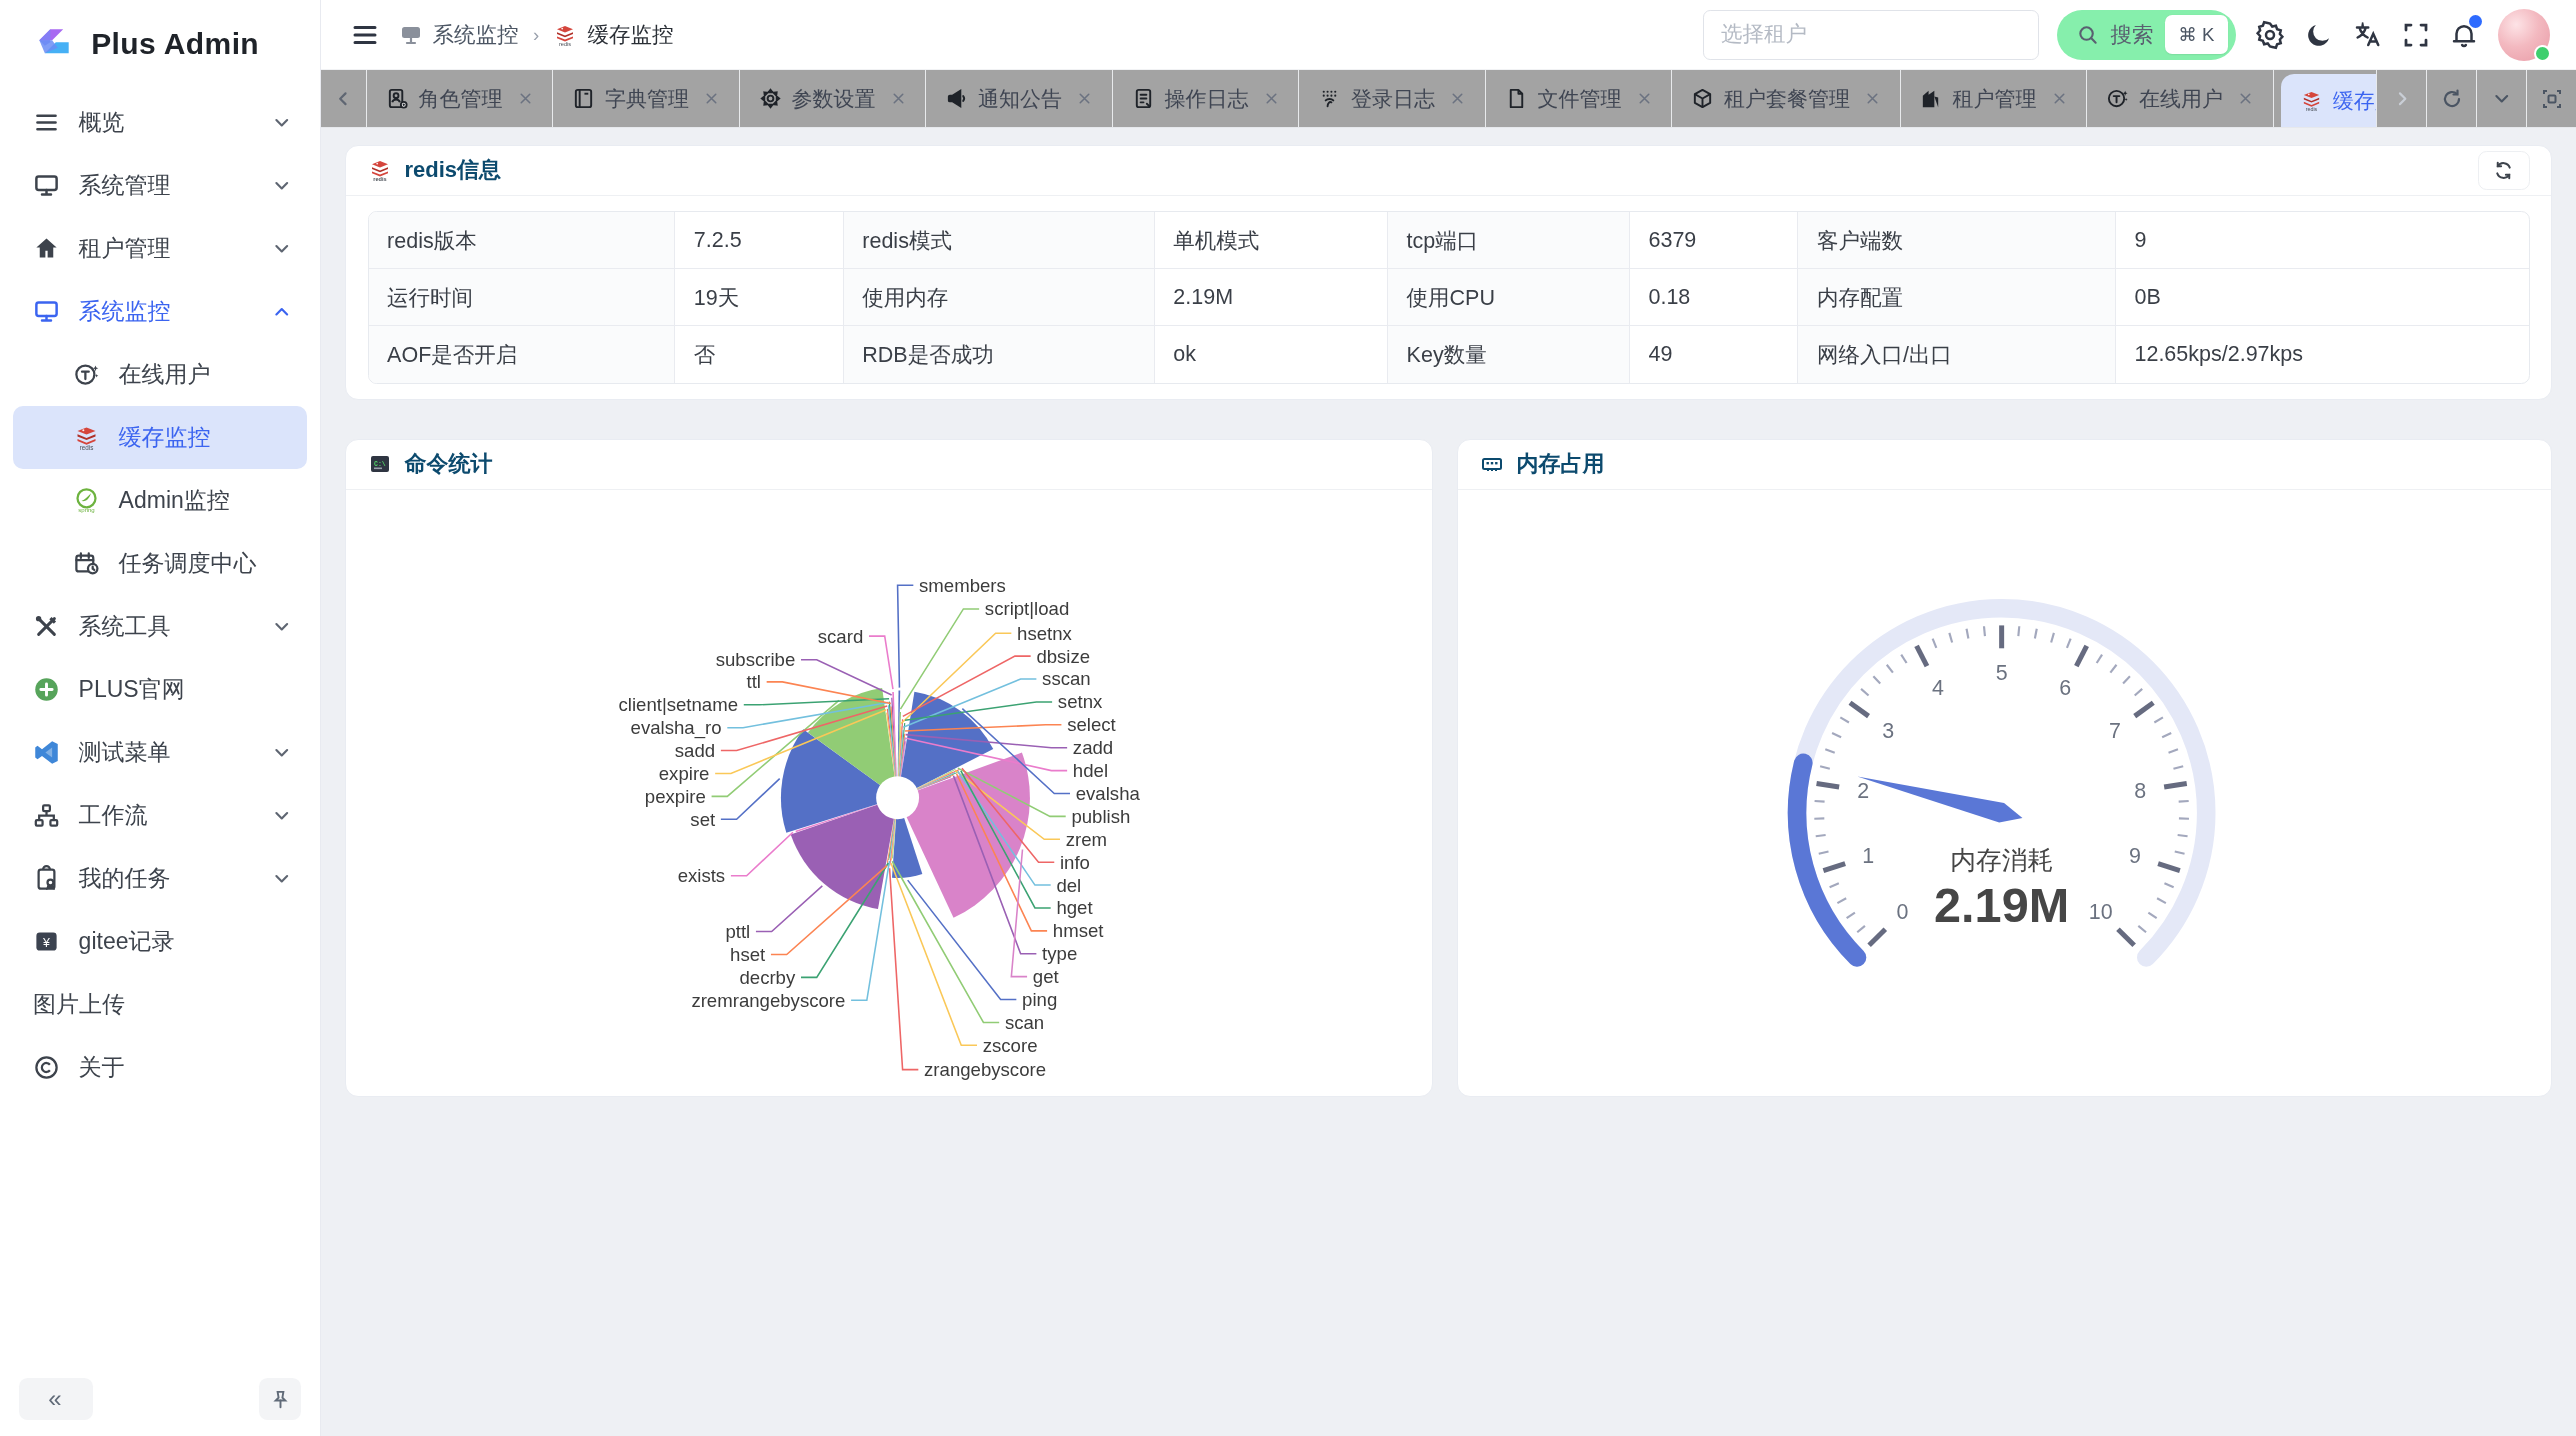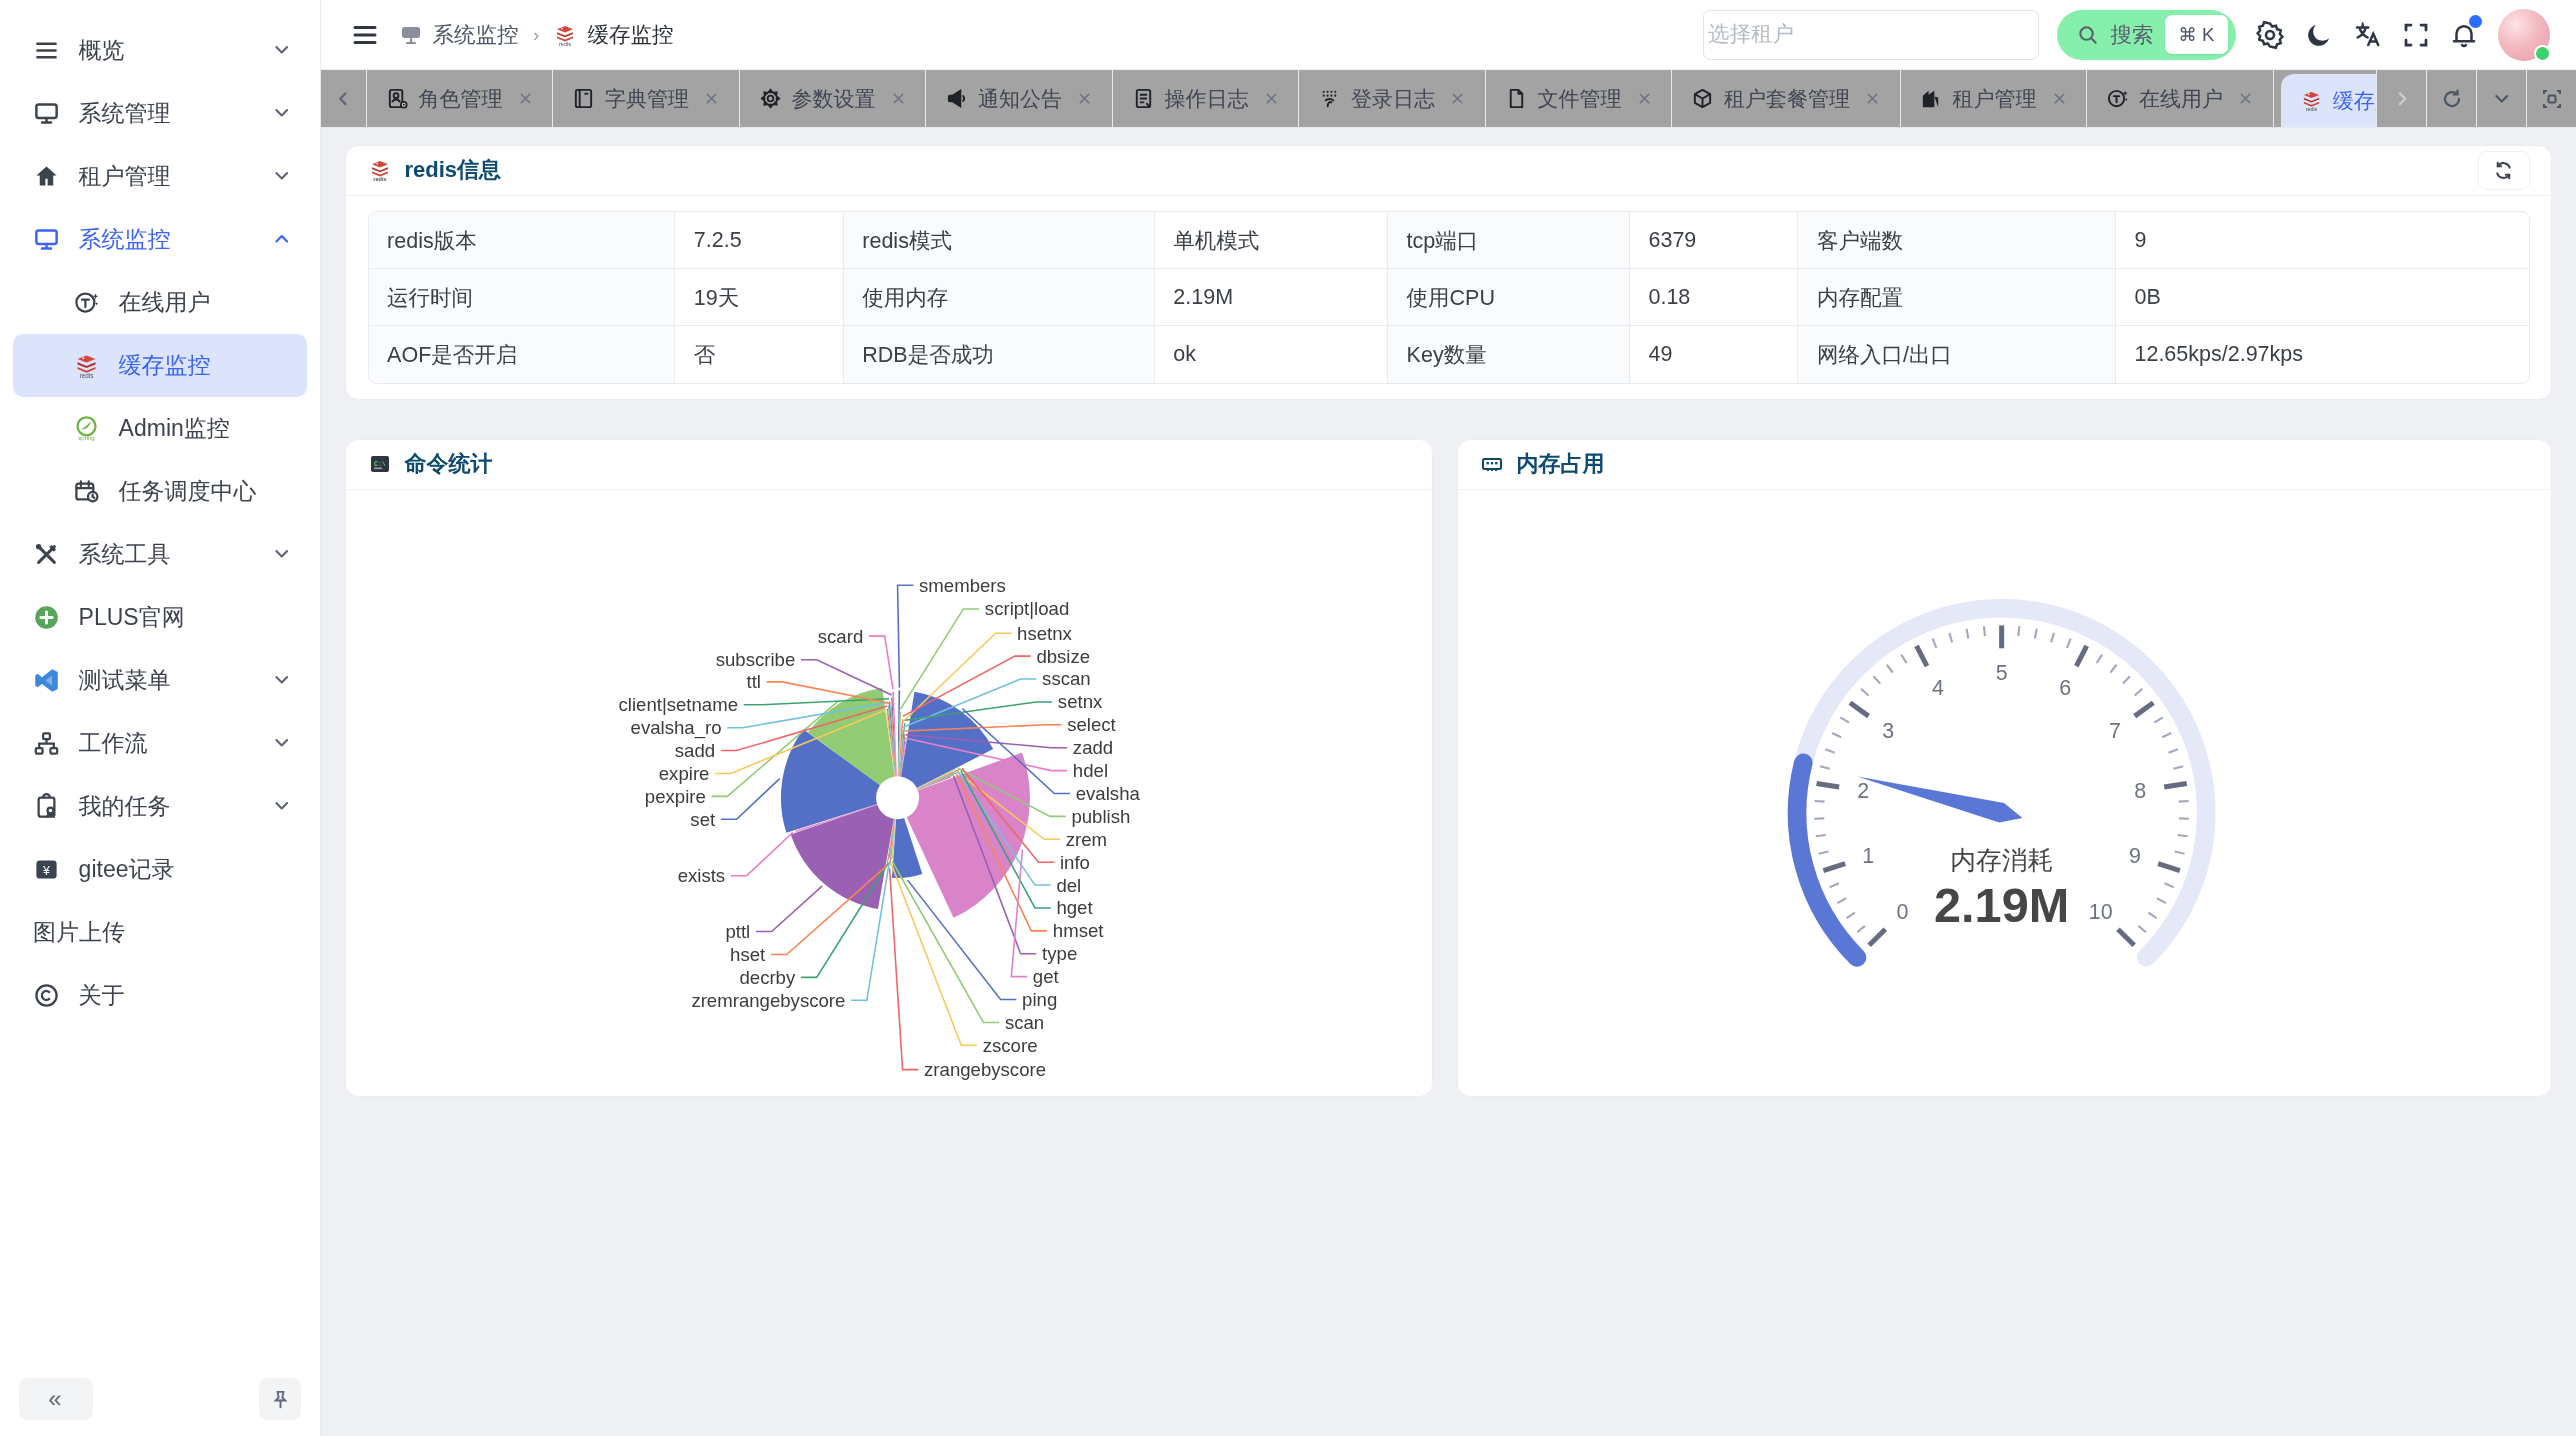--- a/index.html
+++ b/index.html
@@ -27,21 +27,21 @@
   .sf-btn.collapse{width:74px;font-size:24px;letter-spacing:1.4px;}
   .sf-btn.pin{width:42px;}
   
   .main{position:absolute;left:321px;right:0;top:0;bottom:0;}
   .topbar{height:69px;background:#fff;display:flex;align-items:center;padding:0 26px 0 29px;gap:18.6px;}
   .crumb{display:flex;align-items:center;gap:10px;font-size:21.5px;color:#4b5563;}
   .crumb .sep{color:#9aa1ad;font-size:18.6px;margin:0 4.3px;}
   .crumb .c2{color:#2a2f36;}
   .top-right{margin-left:auto;display:flex;align-items:center;gap:18.6px;}
   .tenant-input{width:336px;height:50px;border:1.4px solid #e0e3e9;border-radius:7.2px;
-    padding:0 4px;font-size:21.5px;color:#3f4552;background:#fff;outline:none;font-family:inherit;}
+    padding:0 17px;font-size:21.5px;color:#3f4552;background:#fff;outline:none;font-family:inherit;}
   .tenant-input::placeholder{color:#b4bac4;}
   .search-pill{height:50px;border-radius:26px;background:#86efac;display:flex;align-items:center;
     gap:11.4px;padding:0 8.6px 0 18.6px;cursor:pointer;}
   .search-pill .s-label{font-size:21.5px;color:#596070;}
   .search-pill kbd{background:#fff;border-radius:7.2px;height:39px;min-width:63px;display:flex;
     align-items:center;justify-content:center;font-size:18.6px;color:#4b5563;
     font-family:inherit;box-shadow:0 0.7px 1.4px rgba(0,0,0,.08);}
   .tb-icon{width:30px;height:30px;color:#2f3542;cursor:pointer;position:relative;}
   .bell-wrap{position:relative;cursor:pointer;}
   .bell-dot{position:absolute;top:-4.3px;right:-2.9px;width:13px;height:13px;border-radius:50%;
@@ -344,20 +344,26 @@
           <path d="M8 17v2M12 17v2M16 17v2"></path>
         </g>
       </symbol>
     <symbol id="i-close-icon" viewBox="0 0 24 24">
         <path d="M6 6l12 12M18 6L6 18" stroke="currentColor" stroke-width="2.2" stroke-linecap="round"></path>
       </symbol>
   </defs>
 </svg>
 
 <aside class="sidebar">
+  <div class="logo">
+    <svg width="44" height="44" viewBox="0 0 62 62">
+        <use href="#i-logo"></use>
+      </svg>
+    <span class="logo-text">Plus Admin</span>
+  </div>
   <nav class="menu" id="menu">
       <div class="menu-item">
         <svg width="27" height="27" class="mi-icon" viewBox="0 0 38 38">
           <use href="#i-list-icon"></use>
         </svg>
         <span>概览</span>
         <svg width="21.5" height="21.5" class="chev" viewBox="0 0 30 30">
           <use href="#i-chevron-down-icon"></use>
         </svg>
       </div>

